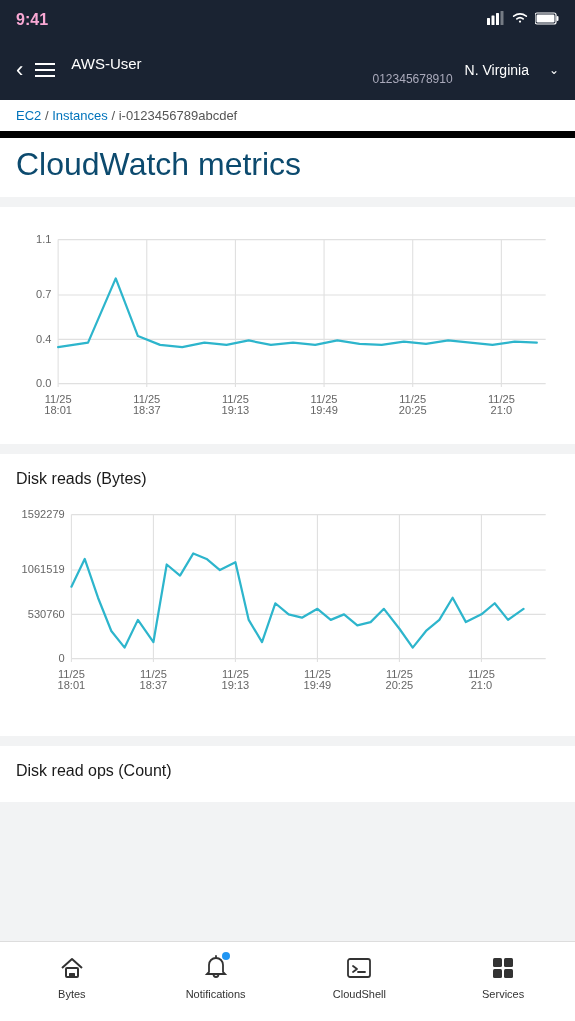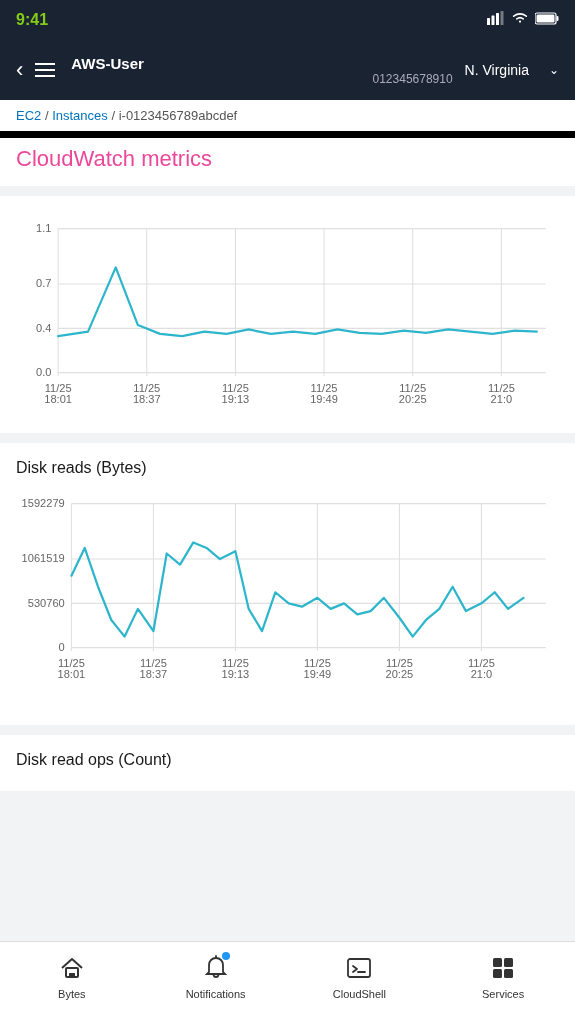--- a/index.html
+++ b/index.html
@@ -18,21 +18,21 @@
       color: white;
       display: flex;
       justify-content: space-between;
       align-items: center;
       padding: 8px 16px;
       height: 40px;
     }
     .status-time {
       font-size: 16px;
       font-weight: 600;
-      color: #84cc16;
+      color: #f9a8d4;
     }
     .status-icons {
       display: flex;
       align-items: center;
       gap: 6px;
     }
 
     
     .header {
       background: #1a2332;
@@ -60,21 +60,21 @@
       width: 20px;
       height: 2px;
       background: white;
     }
     .header-user {
       flex: 1;
       margin-left: 4px;
     }
     .header-username {
       font-size: 15px;
-      font-weight: 700;
+      font-weight: 400;
       color: white;
     }
     .header-account {
       font-size: 12px;
       color: #aab;
       text-align: right;
     }
     .header-region {
       display: flex;
       align-items: center;
@@ -99,23 +99,23 @@
       color: #0073bb;
       text-decoration: none;
     }
 
     
     .page-title-section {
       background: white;
       padding: 8px 16px 14px;
     }
     .page-title {
-      font-size: 22px;
+      font-size: 32px;
       font-weight: 300;
-      color: #ec4899;
+      color: #0c4a6e;
     }
 
     
     .chart-section {
       background: white;
       margin-top: 10px;
       padding: 16px 16px 12px;
     }
     .chart-title {
       font-size: 16px;

